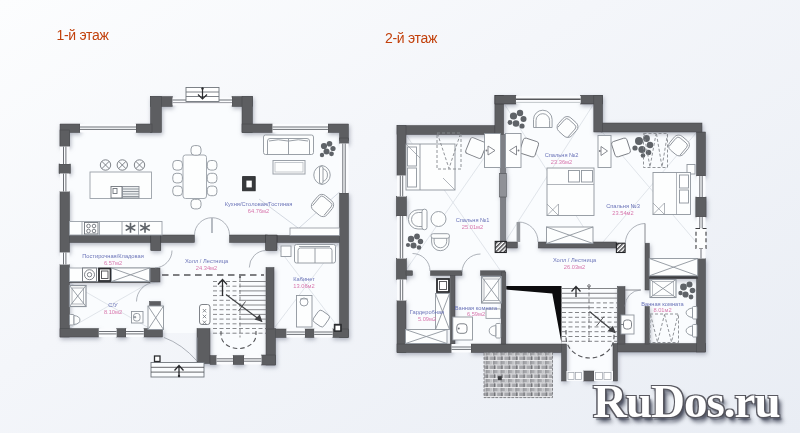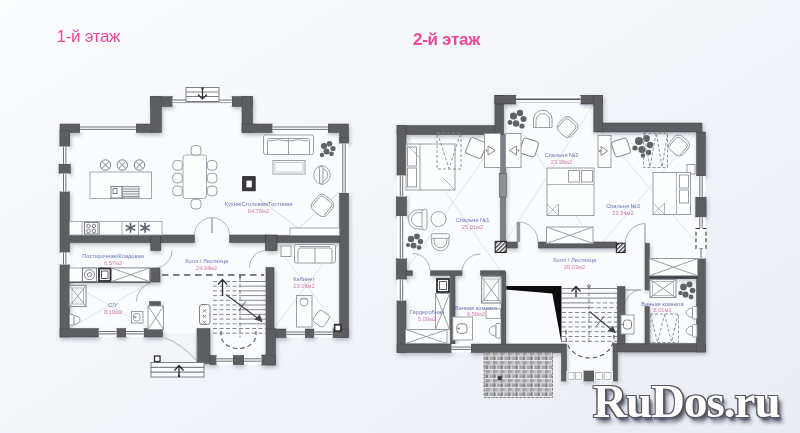--- a/index.html
+++ b/index.html
@@ -1,34 +1,34 @@
 <!DOCTYPE html>
 <html><head>
 <meta charset="utf-8">
 <style>
   html,body{margin:0;padding:0;}
   body{width:800px;height:433px;overflow:hidden;
        font-family:"Liberation Sans", sans-serif;
        background:linear-gradient(148deg,#fcfdfe 0%,#f4f6fa 40%,#e9edf4 100%);}
-  .title{position:absolute;color:#ec4899;font-size:17px;font-weight:normal;letter-spacing:-0.3px;text-align:center;}
+  .title{position:absolute;color:#c2410c;font-size:14px;font-weight:normal;letter-spacing:-0.3px;text-align:center;}
   #plansvg{position:absolute;left:0;top:0;}
   .wm{position:absolute;left:593px;top:374px;width:210px;
       font-family:"Liberation Serif", serif;font-weight:bold;font-size:47px;
       color:#ffffff;letter-spacing:-1px;
       text-shadow:-1.2px -1.2px 0 #595961, 1.2px -1.2px 0 #595961,
                   -1.2px 1.2px 0 #595961, 1.2px 1.2px 0 #4e4e56,
                   3.5px 4.5px 4px rgba(73,78,94,0.9),
                   2px 2.5px 1.5px rgba(80,85,100,0.7);}
 </style>
 </head>
 <body>
 
 <div class="title" style="left:56.5px;top:27px;">1-й этаж</div>
 
-<div class="title" style="left:413px;top:29.5px;font-weight:bold;">2-й этаж</div>
+<div class="title" style="left:385px;top:29.5px;">2-й этаж</div>
 <svg id="plansvg" width="800" height="433" viewBox="0 0 800 433">
 <defs>
   <pattern id="brick" width="7.4" height="9" patternUnits="userSpaceOnUse">
     <rect width="7.4" height="9" fill="#a7a8ac"></rect>
     <rect x="0" y="0" width="7.4" height="0.9" fill="#f2f2f4"></rect>
     <rect x="0" y="4.5" width="7.4" height="0.9" fill="#f2f2f4"></rect>
     <rect x="3.4" y="0.9" width="0.9" height="3.6" fill="#f2f2f4"></rect>
     <rect x="0.2" y="5.4" width="0.9" height="3.6" fill="#f2f2f4"></rect>
     <rect x="5.5" y="5.4" width="1.2" height="3.6" fill="#6e6f73"></rect>
     <rect x="1.6" y="0.9" width="1.3" height="3.6" fill="#c9cacd"></rect>

